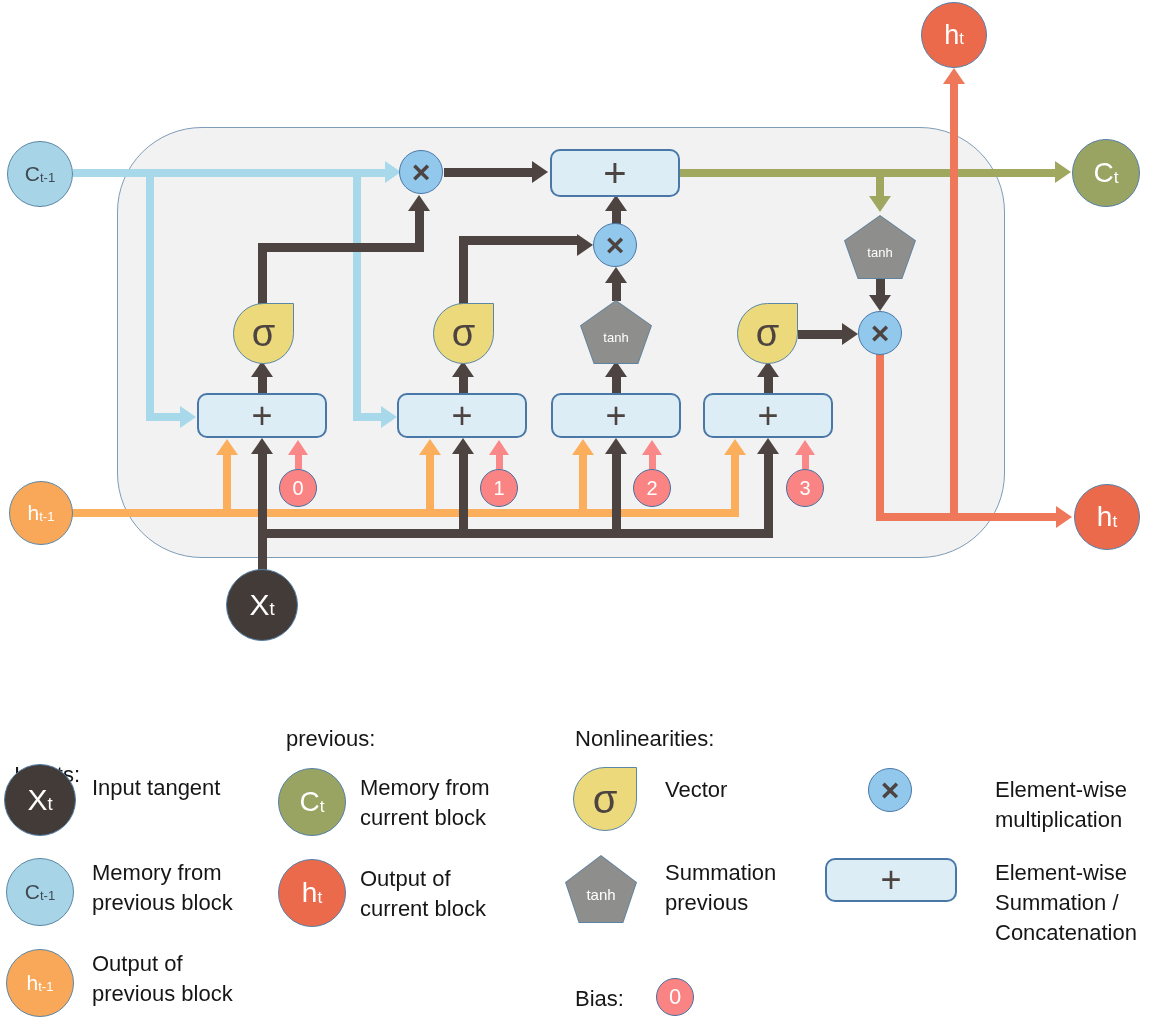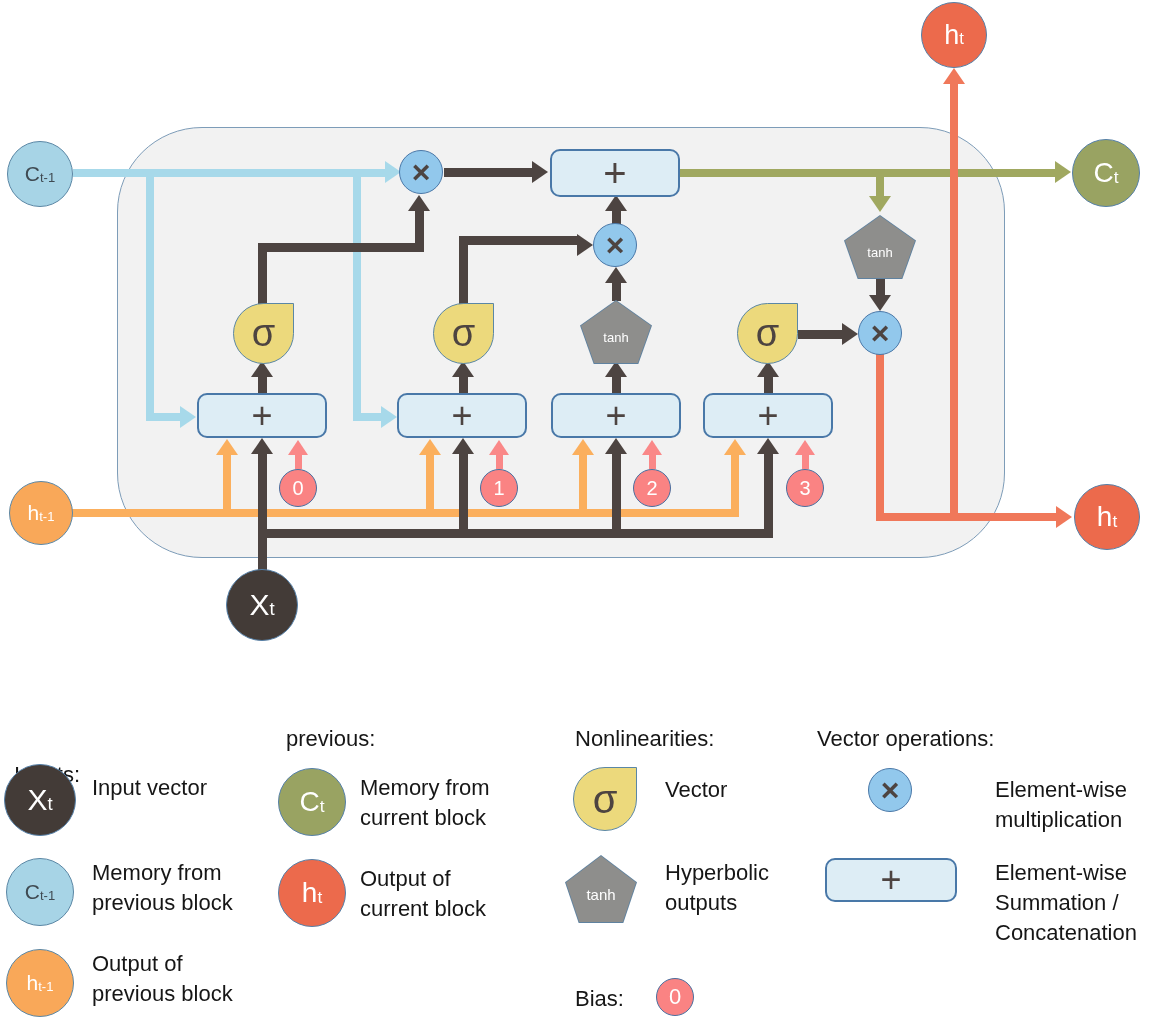--- a/index.html
+++ b/index.html
@@ -205,30 +205,29 @@
   <div class="circle" style="left:1074px;top:484px;width:66px;height:66px;background:#ec6a4c;color:#fff;font-size:28px;">
     <span class="nodelbl">
         <span>h</span>
         <span class="subs">t</span>
       </span>
   </div>
 
   <div class="ltxt" style="left:14px;top:760px;">Inputs:</div>
   <div class="ltxt" style="left:286px;top:724px;">previous:</div>
   <div class="ltxt" style="left:575px;top:724px;">Nonlinearities:</div>
-  <div class="ltxt" style="left:817px;top:724px;">Vector operations:</div>
 
   <div class="circle" style="left:4px;top:764px;width:72px;height:72px;background:#433b37;color:#fff;font-size:30px;">
     <span class="nodelbl">
         <span>X</span>
         <span class="subs">t</span>
       </span>
   </div>
   <div class="ltxt" style="left:92px;top:773px;">
-      <span class="lline">Input vector</span>
+      <span class="lline">Input tangent</span>
     </div>
   <div class="circle" style="left:6px;top:858px;width:68px;height:68px;background:#a7d4e6;color:#3f4a52;font-size:21px;border-color:#5b87a5;">
     <span class="nodelbl">
         <span>C</span>
         <span class="subs">t-1</span>
       </span>
   </div>
   <div class="ltxt" style="left:92px;top:858px;">
       <span class="lline">Memory from</span>
       <span class="lline">previous block</span>
@@ -269,22 +268,22 @@
       <span>σ</span>
     </div>
   <div class="ltxt" style="left:665px;top:775px;">
       <span class="lline">Vector</span>
     </div>
   <div class="pent" style="left:565px;top:855px;width:72px;height:68px;">
       <div class="pent-in"></div>
       <span class="pent-txt" style="font-size:15px;">tanh</span>
     </div>
   <div class="ltxt" style="left:665px;top:858px;">
-      <span class="lline">Hyperbolic</span>
-      <span class="lline">outputs</span>
+      <span class="lline">Summation</span>
+      <span class="lline">previous</span>
     </div>
   <div class="ltxt" style="left:575px;top:984px;">Bias:</div>
   <div class="circle bias" style="left:656px;top:978px;width:38px;height:38px;font-size:22px;">
       <span>0</span>
     </div>
 
   <div class="circle mult" style="left:868px;top:768px;width:44px;height:44px;">
       <span>×</span>
     </div>
   <div class="ltxt" style="left:995px;top:775px;">

